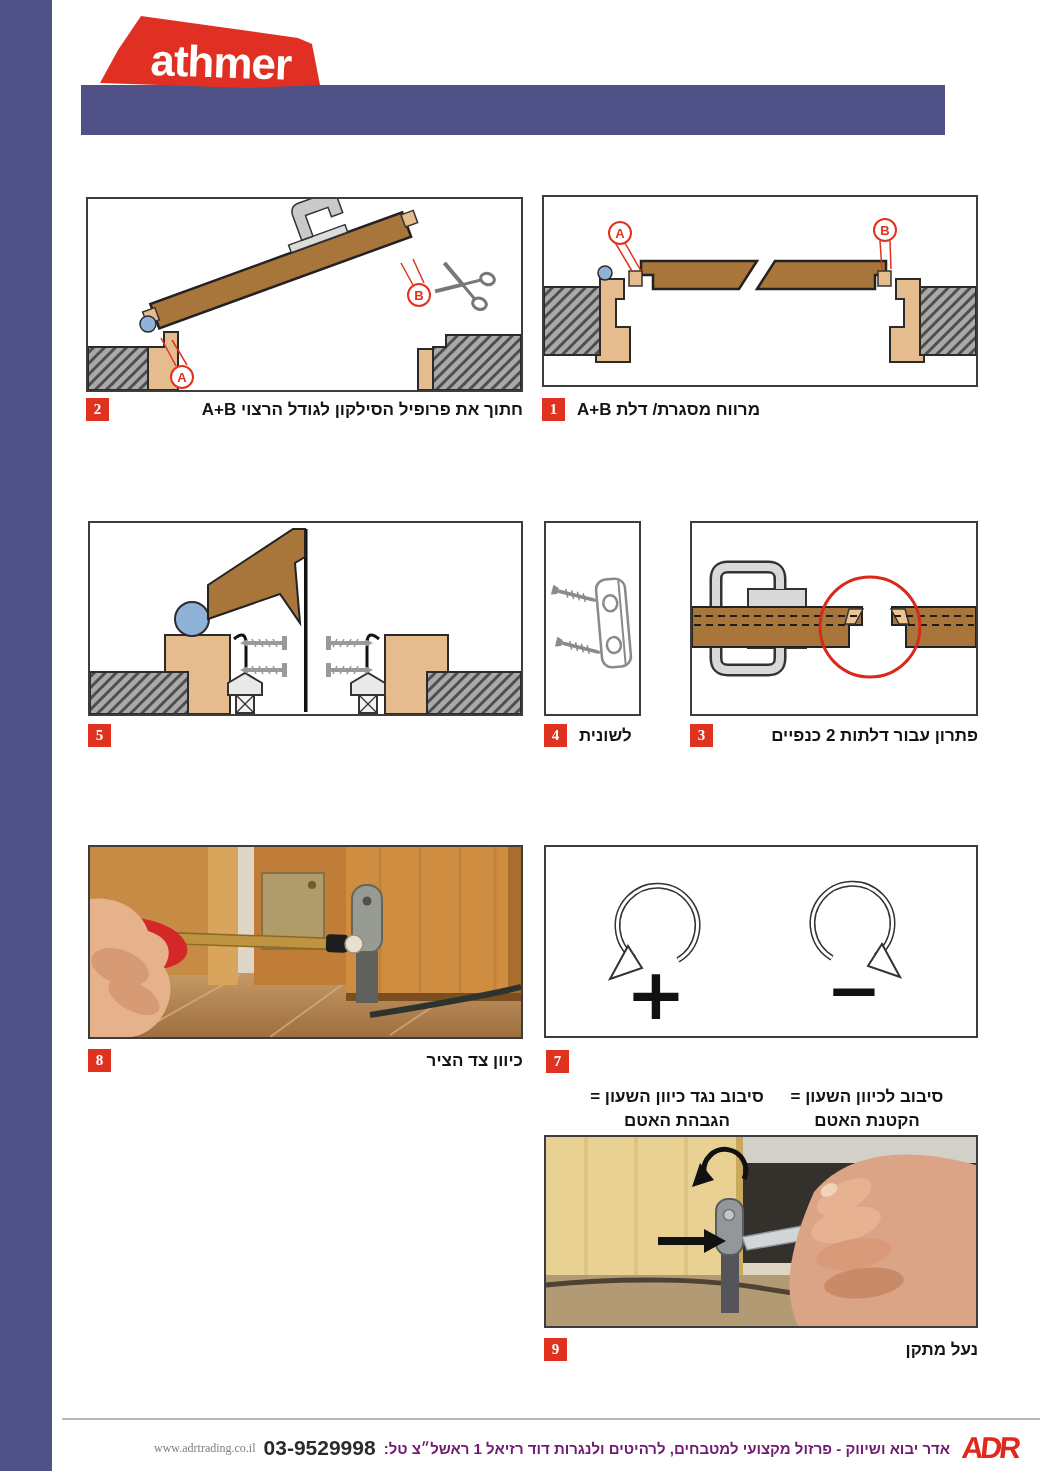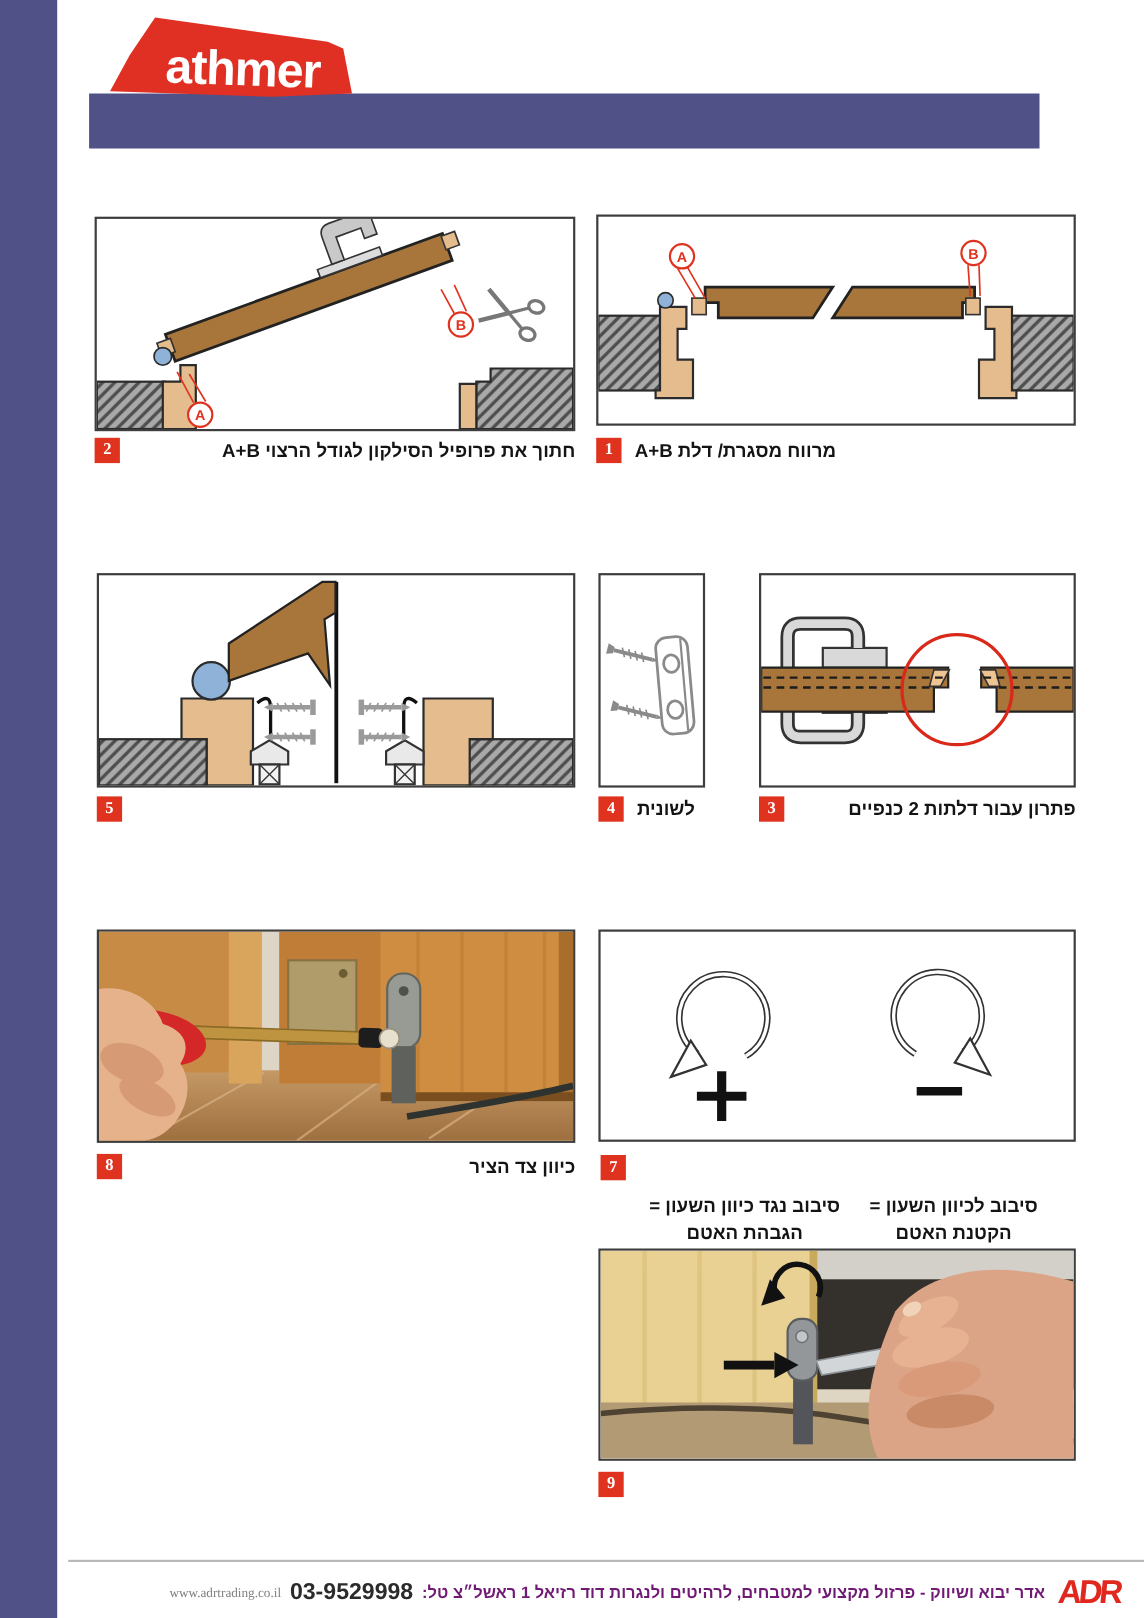--- a/index.html
+++ b/index.html
@@ -352,20 +352,21 @@
     </g>
     <g>
       <rect x="112" y="100" width="46" height="8" fill="#111"></rect>
       <polygon points="158,92 180,104 158,116" fill="#111"></polygon>
     </g>
   </svg>
 </div>
 
 <div class="cap-row" style="left:544px;top:1338px;width:434px">
   <div class="num-box">9</div>
+  <div class="cap-text cap-grow">נעל מתקן</div>
 </div>
 
 <div class="footer-line"></div>
 <div class="footer-row">
   <div class="footer-logo">ADR</div>
   <div class="footer-text">אדר יבוא ושיווק - פרזול מקצועי למטבחים, לרהיטים ולנגרות דוד רזיאל 1 ראשל״צ טל:</div>
   <div class="footer-phone">03-9529998</div>
   <div class="footer-site">www.adrtrading.co.il</div>
 </div>
 

